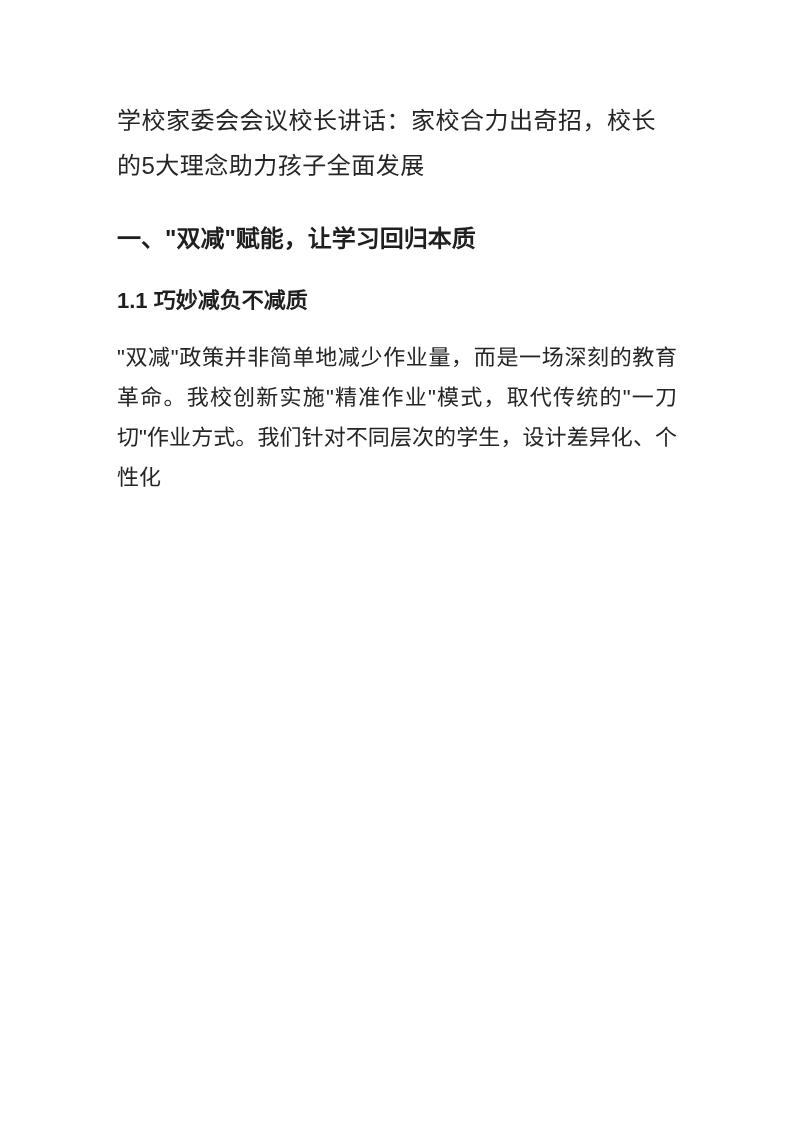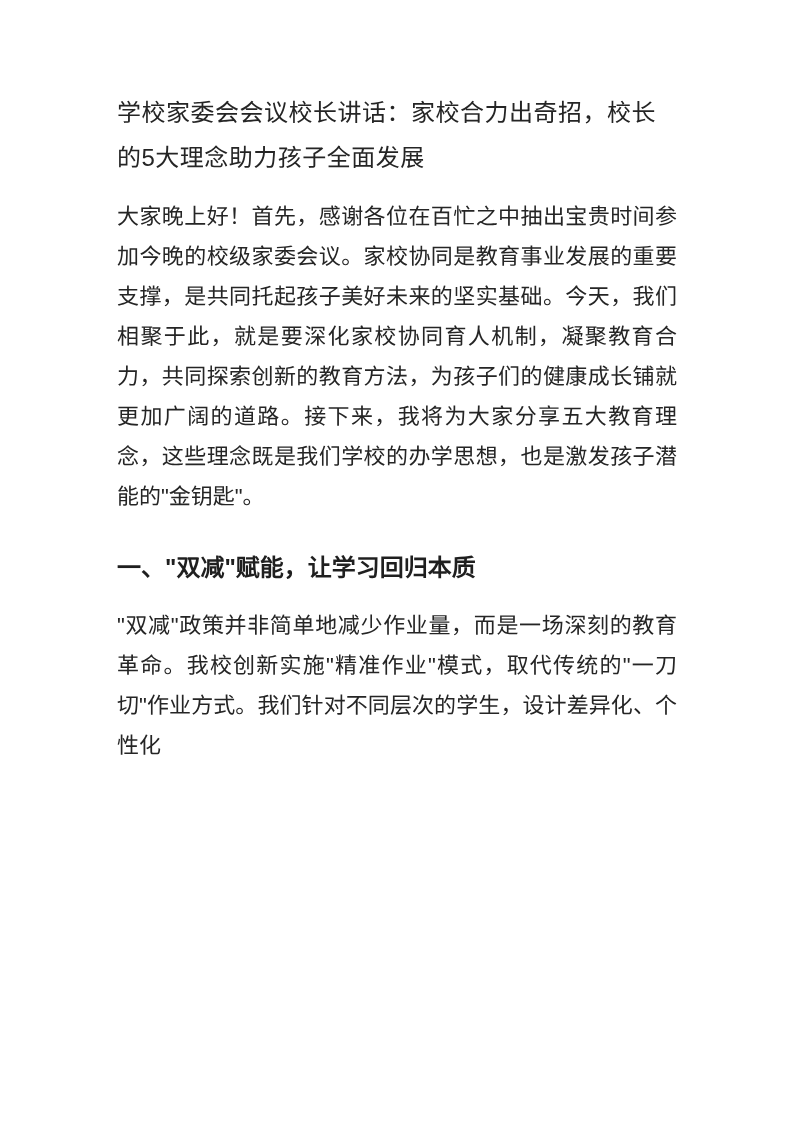--- a/index.html
+++ b/index.html
@@ -10,21 +10,21 @@
   body {
     width: 793px;
     height: 1122px;
     overflow: hidden;
     font-family: "Liberation Sans", "DejaVu Sans", sans-serif;
     color: #252525;
     -webkit-font-smoothing: antialiased;
   }
   main.doc {
     width: 560px;
-    margin: 4px 0 0 117px;
+    margin: 12px 0 0 117px;
     padding-top: 86px;
   }
   h1.doc-title {
     margin: 0;
     font-size: 24px;
     font-weight: 400;
     line-height: 45px;
     letter-spacing: 0.5px;
     color: #252525;
   }
@@ -61,19 +61,19 @@
     margin-top: 20px;
   }
 </style>
 </head>
 <body>
 
 <main class="doc">
   <h1 class="doc-title">学校家委会会议校长讲话：家校合力出奇招，校长的5大理念助力孩子全面发展</h1>
 
 
-  <p class="body-para">大家晚上好！首先，感谢各位在百忙之中抽出宝贵时间参加今晚的校级家委会议。家校协同是教育事业发展的重要支撑，是共同托起孩子美好未来的坚实基础。今天，我们相聚于此，就是要深化家校协同育人机制，凝聚教育合力，共同探索创新的教育方法，为孩子们的健康成长铺就更加广阔的道路。接下来，我将为大家分享五大教育理念，这些理念既是我们学校的办学思想，也是激发孩子潜能的"金钥匙"。</p>
 
   <h2 class="section-heading">一、"双减"赋能，让学习回归本质</h2>
 
+  <h3 class="subsection-heading">1.1 巧妙减负不减质</h3>
 
   <p class="body-para last">"双减"政策并非简单地减少作业量，而是一场深刻的教育革命。我校创新实施"精准作业"模式，取代传统的"一刀切"作业方式。我们针对不同层次的学生，设计差异化、个性化</p>
 </main>
 
 </body></html>

